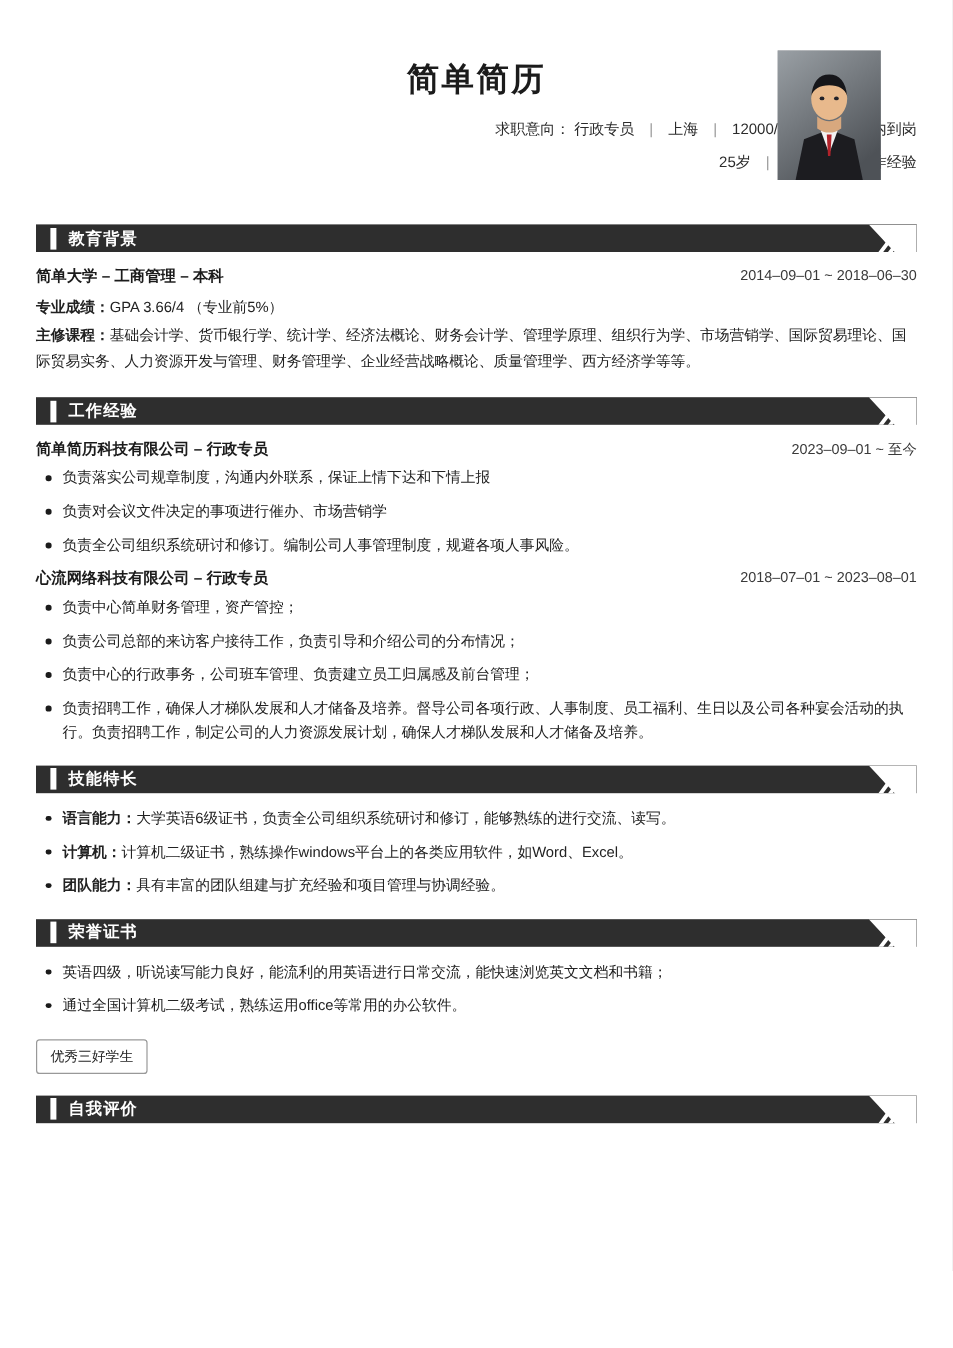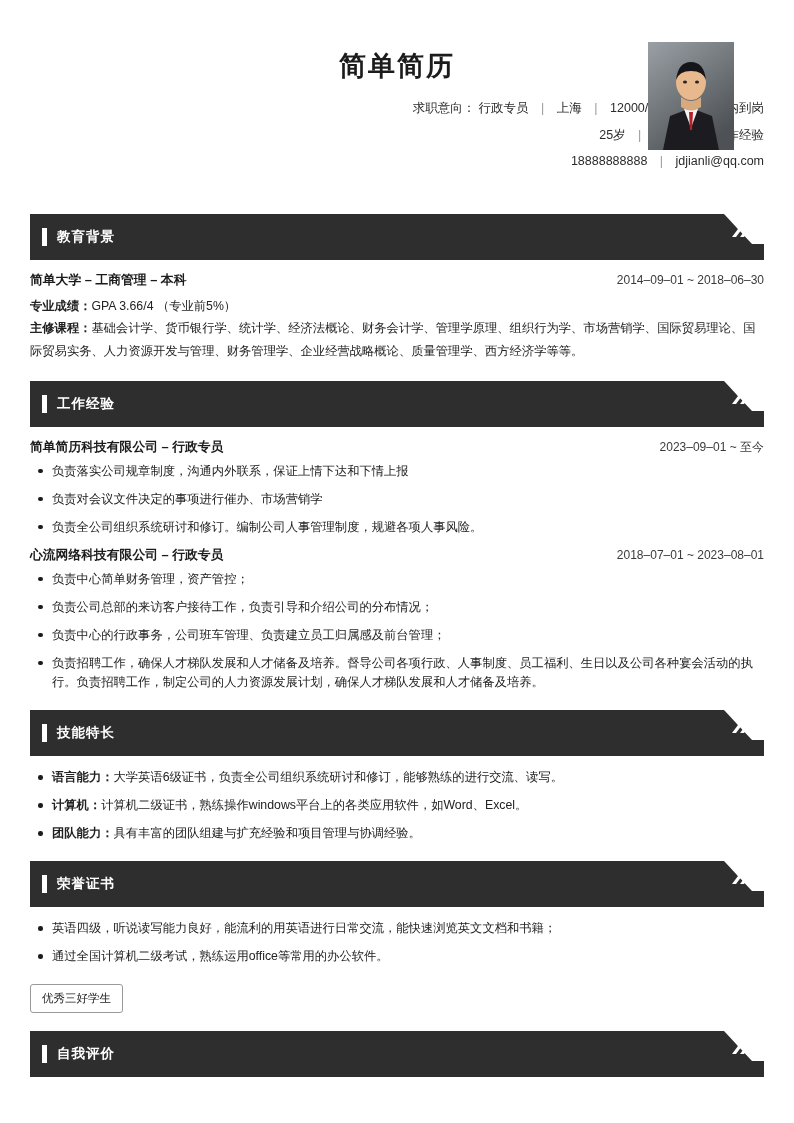--- a/index.html
+++ b/index.html
@@ -57,21 +57,21 @@
     width: 86px;
     height: 108px;
     background: linear-gradient(170deg, #8e9296 0%, #6f7479 45%, #55595e 100%);
     overflow: hidden;
   }
   .photo svg { display: block; }
 
   
   .bar {
     position: relative;
-    height: 46px;
+    height: 23px;
     background: #2e2e2e;
     margin-top: 18px;
     margin-bottom: 12px;
     display: flex;
     align-items: center;
   }
   .bar .tick {
     width: 5px;
     height: 18px;
     background: #ffffff;
@@ -91,21 +91,21 @@
     width: 40px;
     height: 30px;
     overflow: hidden;
   }
   .bar .corner svg { display: block; }
 
   
   .row-head {
     display: flex;
     justify-content: space-between;
-    align-items: center;
+    align-items: flex-start;
     margin: 10px 0 6px 0;
   }
   .row-head .ttl {
     font-size: 12.8px;
     font-weight: bold;
     color: #1b1b1b;
   }
   .row-head .date {
     font-size: 12px;
     color: #3a3a3a;
@@ -217,25 +217,20 @@
       </div>
 
       <div class="meta-line">
         <span>25岁</span>
         <span class="sep">|</span>
         <span>男</span>
         <span class="sep">|</span>
         <span>7年工作经验</span>
       </div>
 
-      <div class="meta-line">
-        <span>18888888888</span>
-        <span class="sep">|</span>
-        <span>jdjianli@qq.com</span>
-      </div>
 
       <div class="photo">
         <svg width="86" height="108" viewBox="0 0 86 108">
           <defs>
             <linearGradient id="bg" x1="0" y1="0" x2="0.6" y2="1">
               <stop offset="0" stop-color="#9aa0a5"></stop>
               <stop offset="1" stop-color="#4e5257"></stop>
             </linearGradient>
           </defs>
           <rect width="86" height="108" fill="url(#bg)"></rect>

